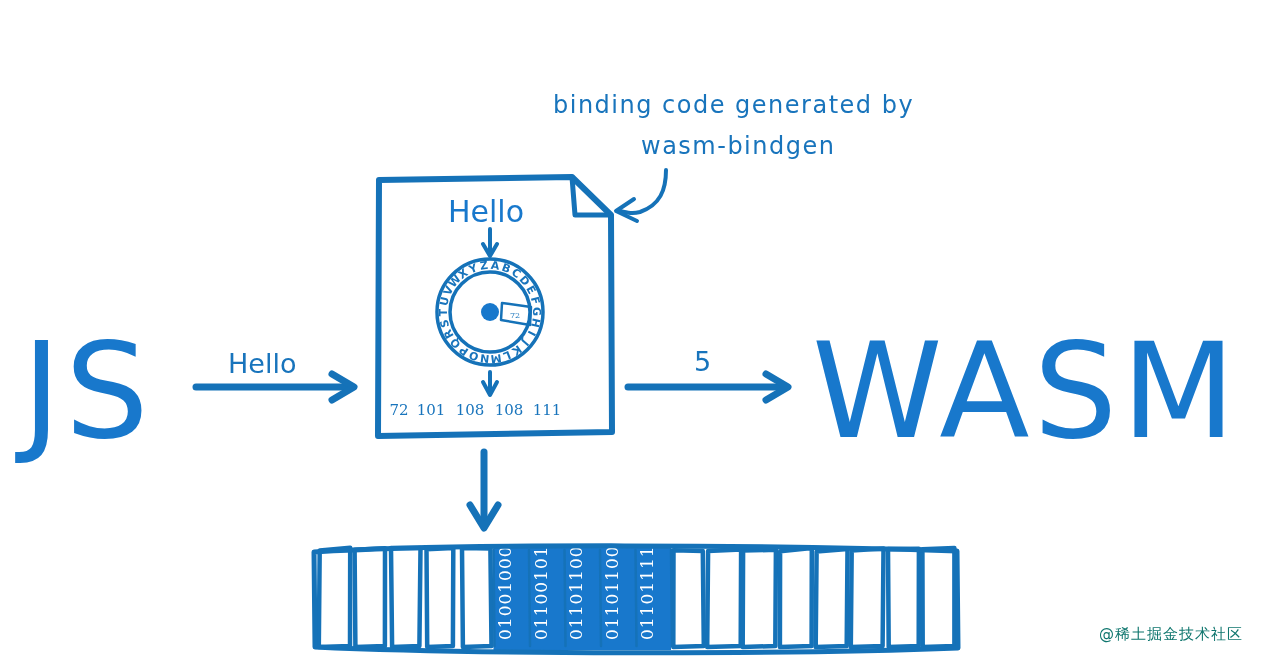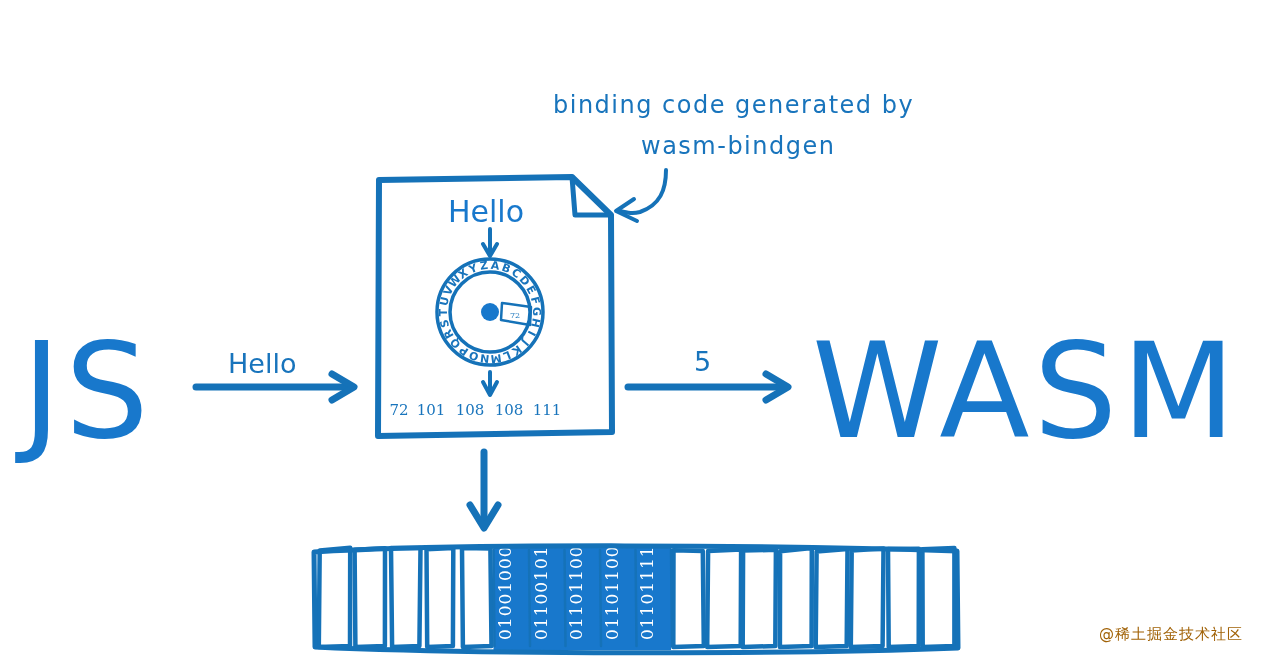--- a/index.html
+++ b/index.html
@@ -72,21 +72,21 @@
     stroke: #1572B8;
     stroke-linecap: round;
     stroke-linejoin: round;
   }
   .watermark {
     position: absolute;
     right: 24px;
     bottom: 16px;
     font-family: "DejaVu Sans", sans-serif;
     font-size: 15px;
-    color: #a16207;
+    color: #0f766e;
     letter-spacing: 1px;
     white-space: nowrap;
     user-select: none;
   }
 </style>
 </head>
 <body>
 
 <div id="stage">
   <svg viewBox="0 0 1267 660" xmlns="http://www.w3.org/2000/svg">

